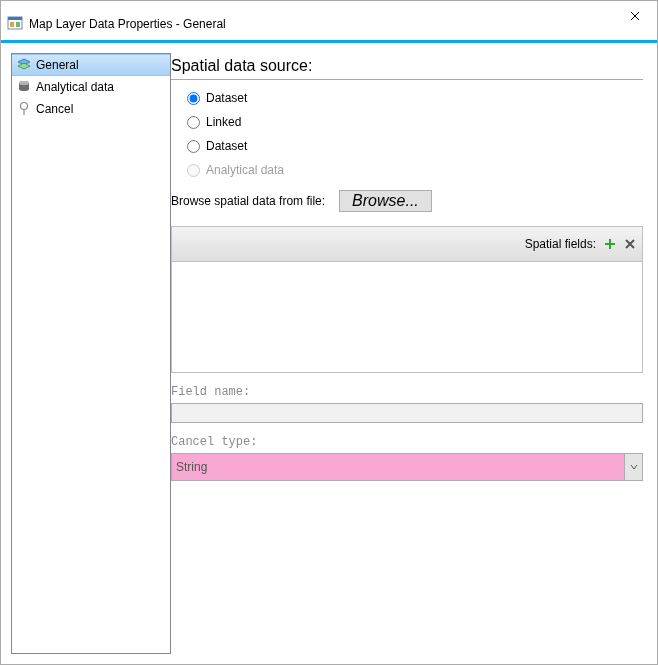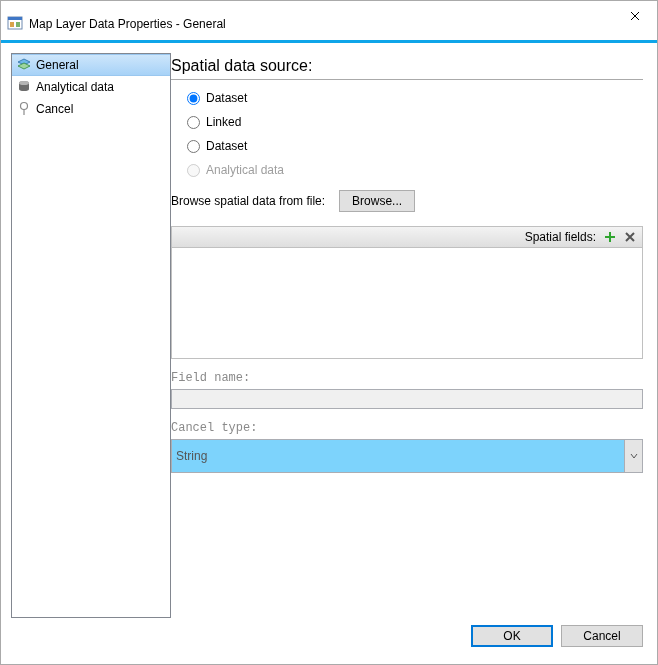--- a/index.html
+++ b/index.html
@@ -130,28 +130,29 @@
   .btn {
     border: 1px solid #adadad;
     background: #e1e1e1;
     padding: 8px 12px;
     height: 22px;
     box-sizing: border-box;
     display: inline-flex;
     align-items: center;
     justify-content: center;
     font-family: inherit;
-    font-size: 12px;
+    font-size: 16px;
     cursor: default;
+    font-style: italic;
   }
   .fields-panel {
     margin-top: 10px;
   }
   .fields-header {
-    height: 22px;
+    height: 36px;
     background: linear-gradient(#f3f3f3, #dedede);
     border: 1px solid #c0c0c0;
     display: flex;
     align-items: center;
     justify-content: flex-end;
     padding: 0 4px;
     gap: 4px;
     box-sizing: border-box;
   }
   .fields-header .label {
@@ -187,23 +188,23 @@
     font-size: 12px;
     color: #555;
   }
   .form-input[disabled] {
     color: #555;
   }
   .select-wrap {
     display: flex;
     width: 100%;
     border: 1px solid #abadb3;
-    height: 34px;
-    box-sizing: border-box;
-    background: #7dd3fc;
+    height: 28px;
+    box-sizing: border-box;
+    background: #f9a8d4;
   }
   .select-wrap .value {
     flex: 1;
     padding: 0 4px;
     display: flex;
     align-items: center;
     color: #555;
   }
   .select-wrap .arrow {
     width: 17px;
@@ -339,18 +340,14 @@
           <div class="arrow">
             <svg width="8" height="8" viewBox="0 0 8 8">
               <path d="M1 2 L4 6 L7 2" fill="none" stroke="#555" stroke-width="1"></path>
             </svg>
           </div>
         </div>
 
       </div>
     </div>
 
-    <div class="footer">
-      <button class="btn default">OK</button>
-      <button class="btn">Cancel</button>
-    </div>
   </div>
 </div>
 
 </body></html>

